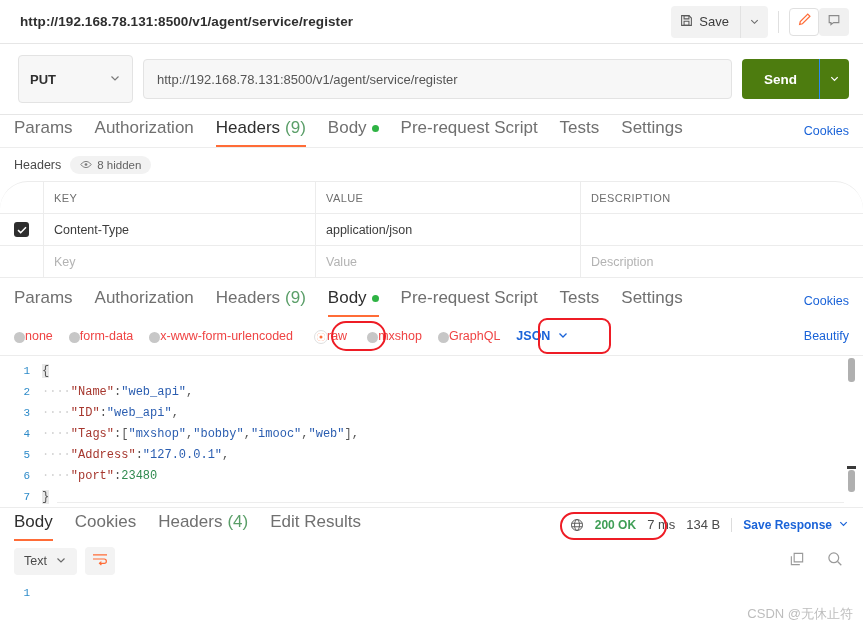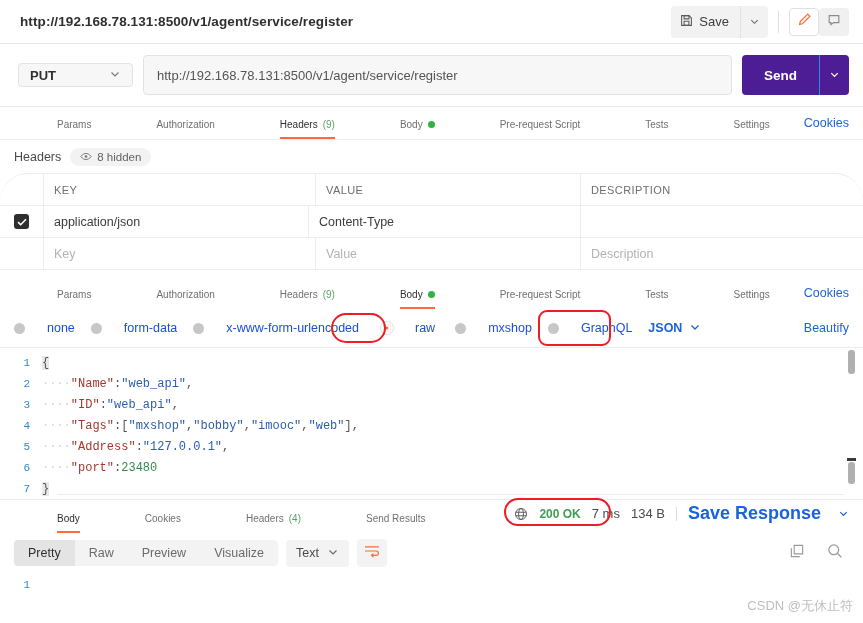--- a/index.html
+++ b/index.html
@@ -29,41 +29,41 @@
   .tb-divider { width:1px; height:22px; background:#e0e0e0; margin:0 10px; }
   .icon-box { width:30px; height:28px; display:flex; align-items:center; justify-content:center;
               border-radius:4px; cursor:pointer; }
   .icon-box.boxed { border:1px solid #e0e0e0; background:#fff; }
   .icon-box.flat { background:#f0f0f0; }
 
   
   .urlbar { display:flex; align-items:center; padding: 11px 14px 11px 18px; gap:10px;
             border-bottom:1px solid #e6e6e6; }
   .method {
-    width:115px; height:24px; background:#f7f7f7; border:1px solid #e3e3e3; border-radius:4px;
+    width:115px; height:48px; background:#f7f7f7; border:1px solid #e3e3e3; border-radius:4px;
     display:flex; align-items:center; padding:0 11px; cursor:pointer;
   }
   .method-label { font-size:13px; font-weight:700; color:#2f2f2f; }
   .method-caret { margin-left:auto; }
   .url-input {
     flex:1; height:40px; background:#f7f7f7; border:1px solid #e3e3e3; border-radius:4px;
     display:flex; align-items:center; padding:0 13px;
     font-size:13px; color:#555; cursor:text; white-space:nowrap; overflow:hidden;
   }
-  .send-group { display:flex; align-items:stretch; background:#4c1d95; border-radius:4px; overflow:hidden; }
+  .send-group { display:flex; align-items:stretch; background:#4d7c0f; border-radius:4px; overflow:hidden; }
   .send-btn { padding:0 22px; display:flex; align-items:center; color:#fff; font-size:13.5px;
               font-weight:700; cursor:pointer; height:40px; }
   .send-caret { width:30px; display:flex; align-items:center; justify-content:center;
                 border-left:1px solid #2a8af5; cursor:pointer; }
 
   
   .tabrow { display:flex; align-items:flex-end; padding: 0 14px 0 14px; height:33px;
             border-bottom:1px solid #ededed; position:relative; }
-  .tab { font-size:10px; color:#707070; padding: 0 0 9px 0; margin-right:22px;
-         cursor:pointer; position:relative; display:flex; align-items:center; gap:5px; white-space:nowrap;margin-left:43px; }
+  .tab { font-size:17px; color:#707070; padding: 0 0 9px 0; margin-right:22px;
+         cursor:pointer; position:relative; display:flex; align-items:center; gap:5px; white-space:nowrap; }
   .tab.active { color:#2f2f2f; font-weight:400; }
   .tab.active::after {
     content:""; position:absolute; left:0; right:0; bottom:0; height:2px; background:#ff6c37;
   }
   .tab .count { color:#5a9e68; }
   .dot-green { width:7px; height:7px; border-radius:50%; background:#2fb344; display:inline-block; }
   .right-link { margin-left:auto; font-size:12.5px; color:#1a63d8; cursor:pointer; padding-bottom:9px; }
 
   
   .headers-sub { display:flex; align-items:center; height:33px; padding:0 14px; gap:9px; }
@@ -87,22 +87,22 @@
   .hdr-actions { display:flex; align-items:stretch; margin-left:auto; }
   .hdr-act { display:flex; align-items:center; padding:0 11px; border-left:1px solid #ececec;
              font-size:11.5px; font-weight:700; color:#2f2f2f; cursor:pointer; gap:4px; white-space:nowrap; }
   .checkbox {
     width:15px; height:15px; background:#2e2e2e; border-radius:3px;
     display:flex; align-items:center; justify-content:center; cursor:pointer;
   }
 
   
   .bodytypes { display:flex; align-items:center; height:38px; padding:0 14px; gap:0; }
-  .radio-item { display:flex; align-items:center; gap:22px; margin-right:16px; cursor:pointer;
-                font-size:12.5px; color:#1d4ed8; white-space:nowrap; }
+  .radio-item { display:flex; align-items:flex-end; gap:0; margin-right:16px; cursor:pointer;
+                font-size:12.5px; color:#ef4444; white-space:nowrap; }
   .radio { width:11px; height:11px; border-radius:50%; background:#c7c7c7; }
   .radio.on { background:#ff6c37; box-shadow: 0 0 0 2.5px #fff inset, 0 0 0 0 transparent; }
   .radio.on { background:#ff6c37; border:2.5px solid #fff; outline:1px solid #e0e0e0; width:12px; height:12px; }
   .json-select { display:flex; align-items:center; gap:7px; font-size:12.5px; color:#1a63d8;
                  font-weight:700; cursor:pointer; padding:3px 4px; }
   .annot {
     position:absolute; border:2px solid #ee1c25; border-radius:18px; pointer-events:none;
   }
 
   
@@ -122,22 +122,22 @@
   .h-line { position:absolute; left:57px; right:19px; height:1px; background:#ededed; }
 
   
   .resp-tabs { display:flex; align-items:flex-end; height:34px; padding:0 14px;
                border-top:1px solid #ececec; position:relative; }
   .status-wrap { margin-left:auto; display:flex; align-items:center; gap:11px; padding-bottom:9px;
                  position:relative; }
   .status-code { font-size:12px; color:#3f9e56; font-weight:700; }
   .meta { font-size:13px; color:#4a4a4a; }
   .vline { width:1px; height:14px; background:#dcdcdc; }
-  .save-resp { font-size:18px; color:#1a63d8; font-weight:700; cursor:pointer; display:flex;
-               align-items:flex-end; gap:17px; }
+  .save-resp { font-size:12px; color:#1a63d8; font-weight:700; cursor:pointer; display:flex;
+               align-items:flex-end; gap:6px; }
 
   .fmtbar { display:flex; align-items:center; height:40px; padding:0 14px; gap:8px; }
   .seg { display:flex; background:#f3f3f3; border-radius:4px; overflow:hidden; }
   .seg-item { padding:6px 14px; font-size:12.5px; color:#6b6b6b; cursor:pointer; }
   .seg-item.active { background:#e4e4e4; color:#2f2f2f; }
   .text-sel { display:flex; align-items:center; gap:8px; background:#f3f3f3; border-radius:4px;
               padding:6px 10px; font-size:12.5px; color:#4a4a4a; cursor:pointer; }
   .wrap-btn { width:30px; height:28px; display:flex; align-items:center; justify-content:center;
               background:#f3f3f3; border-radius:4px; cursor:pointer; }
   .fmt-right { margin-left:auto; display:flex; align-items:center; gap:22px; padding-right:6px; }
@@ -267,25 +267,25 @@
     </div>
 
     <div class="tr">
       <div class="td check">
         <span class="checkbox">
           <svg width="10" height="8" viewBox="0 0 11 9" fill="none" stroke="#fff" stroke-width="1.7">
               <path d="M1 4.6L4 7.5 10 1.3"></path>
             </svg>
         </span>
       </div>
+      <div class="td key">
+          <span class="cell-txt">Content-Type</span>
+        </div>
       <div class="td val">
           <span class="cell-txt">application/json</span>
-        </div>
-      <div class="td key">
-          <span class="cell-txt">Content-Type</span>
         </div>
       <div class="td desc">
           <span class="cell-txt"></span>
         </div>
     </div>
 
     <div class="tr">
       <div class="td check"></div>
       <div class="td key">
           <span class="cell-ph">Key</span>
@@ -409,21 +409,21 @@
         <span>Body</span>
       </div>
     <div class="tab">
         <span>Cookies</span>
       </div>
     <div class="tab">
       <span>Headers</span>
       <span class="count">(4)</span>
     </div>
     <div class="tab">
-        <span>Send Results</span>
+        <span>Edit Results</span>
       </div>
 
     <div class="status-wrap">
       <span style="display:flex;">
         <svg width="14" height="14" viewBox="0 0 16 16" fill="none" stroke="#5a5a5a" stroke-width="1.1">
           <circle cx="8" cy="8" r="6.3"></circle>
             <ellipse cx="8" cy="8" rx="2.8" ry="6.3"></ellipse>
             <path d="M1.9 6h12.2M1.9 10h12.2"></path>
         </svg>
       </span>
@@ -437,26 +437,20 @@
           <svg width="11" height="11" viewBox="0 0 12 12" fill="none" stroke="#1a63d8" stroke-width="1.3">
               <path d="M2.5 4.5L6 8l3.5-3.5"></path>
             </svg>
         </span>
       </span>
       <div class="annot" style="left:-10px; top:-5px; width:107px; height:28px; border-radius:14px;"></div>
     </div>
   </div>
 
   <div class="fmtbar">
-    <div class="seg">
-      <div class="seg-item active">Pretty</div>
-      <div class="seg-item">Raw</div>
-      <div class="seg-item">Preview</div>
-      <div class="seg-item">Visualize</div>
-    </div>
     <div class="text-sel">
       <span>Text</span>
       <span>
         <svg width="12" height="12" viewBox="0 0 12 12" fill="none" stroke="#6a6a6a" stroke-width="1.2">
             <path d="M2.5 4.5L6 8l3.5-3.5"></path>
           </svg>
       </span>
     </div>
     <div class="wrap-btn">
       <span>

